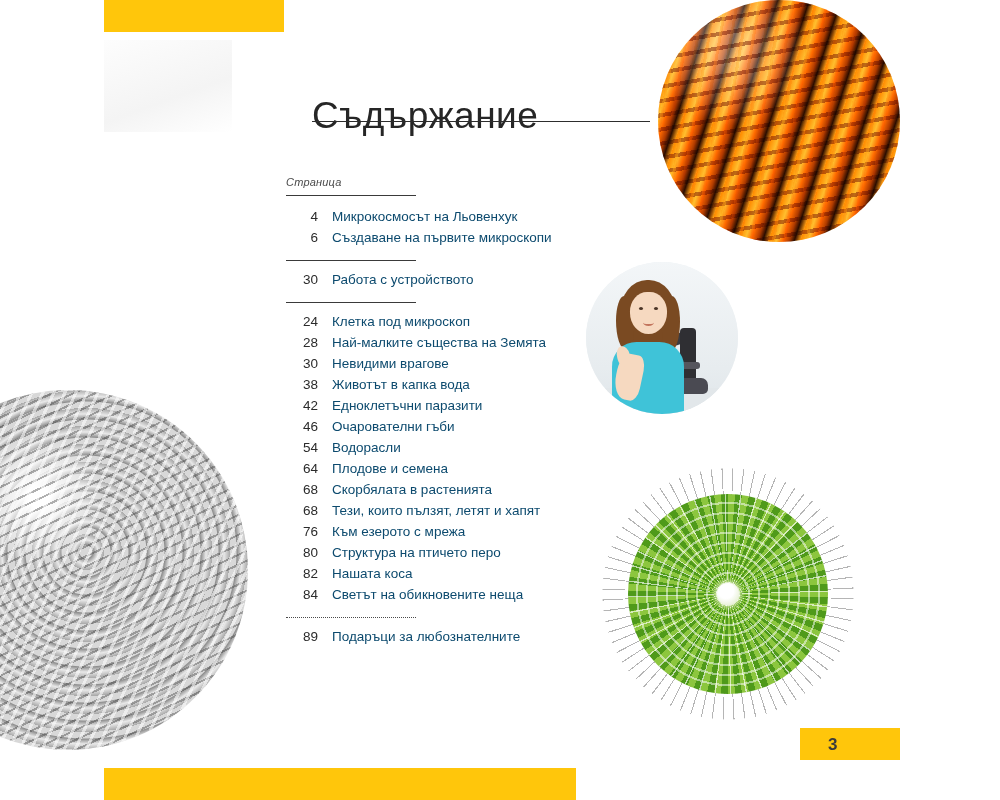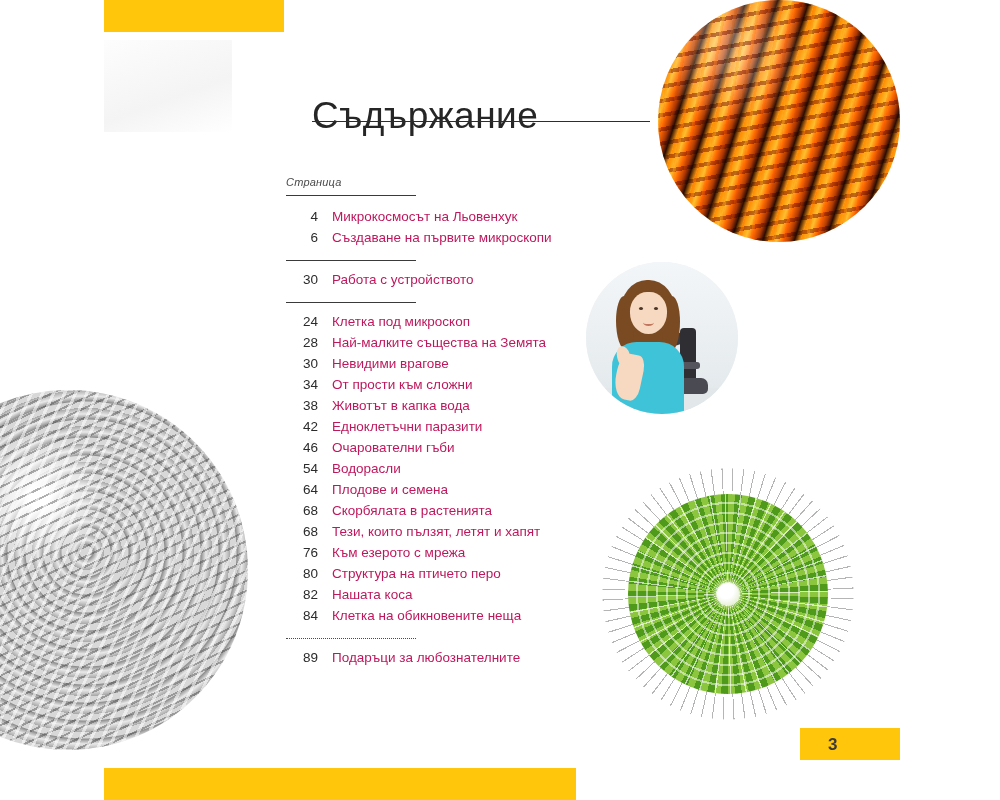--- a/index.html
+++ b/index.html
@@ -111,21 +111,21 @@
   .toc-page {
     width: 46px;
     text-align: right;
     font-size: 13.5px;
     color: #2b2b2b;
     padding-right: 14px;
     box-sizing: border-box;
   }
   .toc-label {
     font-size: 13.5px;
-    color: #be185d;
+    color: #0c4a6e;
     white-space: nowrap;
   }
   .group-sep {
     width: 130px;
     height: 1px;
     background: #3a3a3a;
     margin: 9px 0 11px 0;
   }
   .group-sep.dotted {
     height: 0;
@@ -357,24 +357,20 @@
     </div>
     <div class="toc-row">
       <span class="toc-page">28</span>
       <span class="toc-label">Най-малките същества на Земята</span>
     </div>
     <div class="toc-row">
       <span class="toc-page">30</span>
       <span class="toc-label">Невидими врагове</span>
     </div>
     <div class="toc-row">
-      <span class="toc-page">34</span>
-      <span class="toc-label">От прости към сложни</span>
-    </div>
-    <div class="toc-row">
       <span class="toc-page">38</span>
       <span class="toc-label">Животът в капка вода</span>
     </div>
     <div class="toc-row">
       <span class="toc-page">42</span>
       <span class="toc-label">Едноклетъчни паразити</span>
     </div>
     <div class="toc-row">
       <span class="toc-page">46</span>
       <span class="toc-label">Очарователни гъби</span>
@@ -402,21 +398,21 @@
     <div class="toc-row">
       <span class="toc-page">80</span>
       <span class="toc-label">Структура на птичето перо</span>
     </div>
     <div class="toc-row">
       <span class="toc-page">82</span>
       <span class="toc-label">Нашата коса</span>
     </div>
     <div class="toc-row">
       <span class="toc-page">84</span>
-      <span class="toc-label">Клетка на обикновените неща</span>
+      <span class="toc-label">Светът на обикновените неща</span>
     </div>
   </div>
 
   <div class="group-sep dotted"></div>
 
   <div class="toc-group">
     <div class="toc-row">
       <span class="toc-page">89</span>
       <span class="toc-label">Подаръци за любознателните</span>
     </div>

